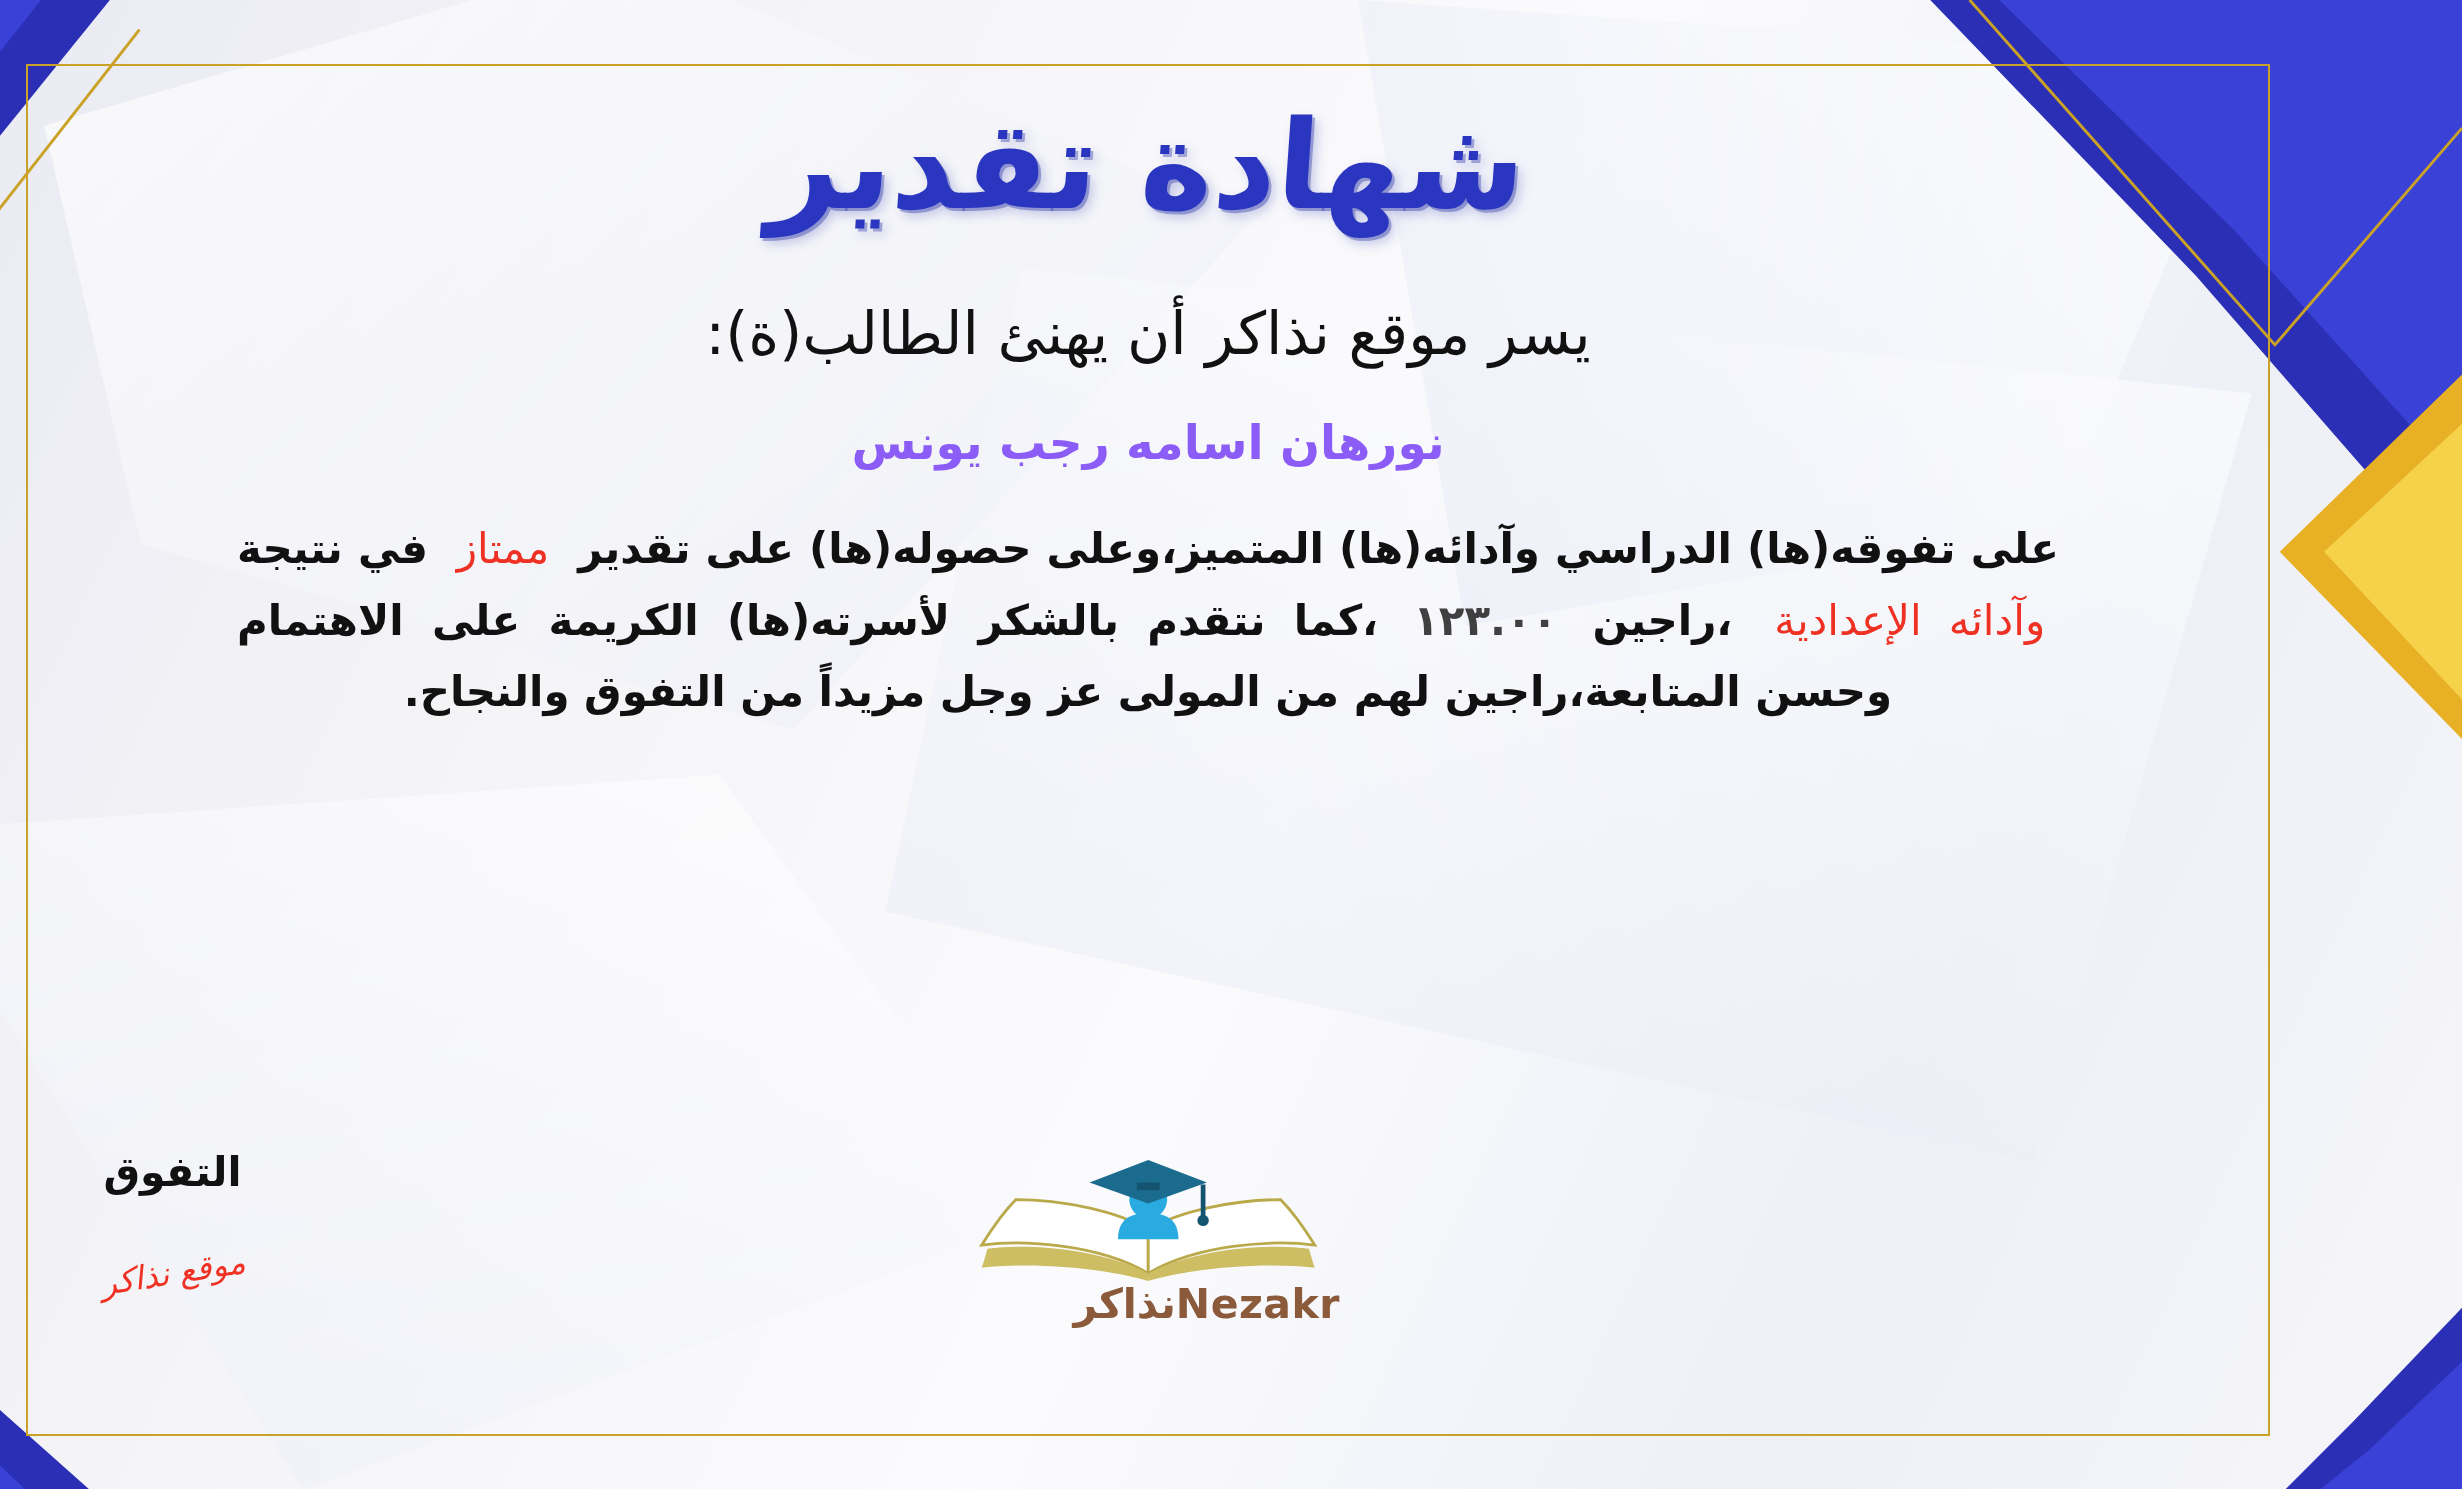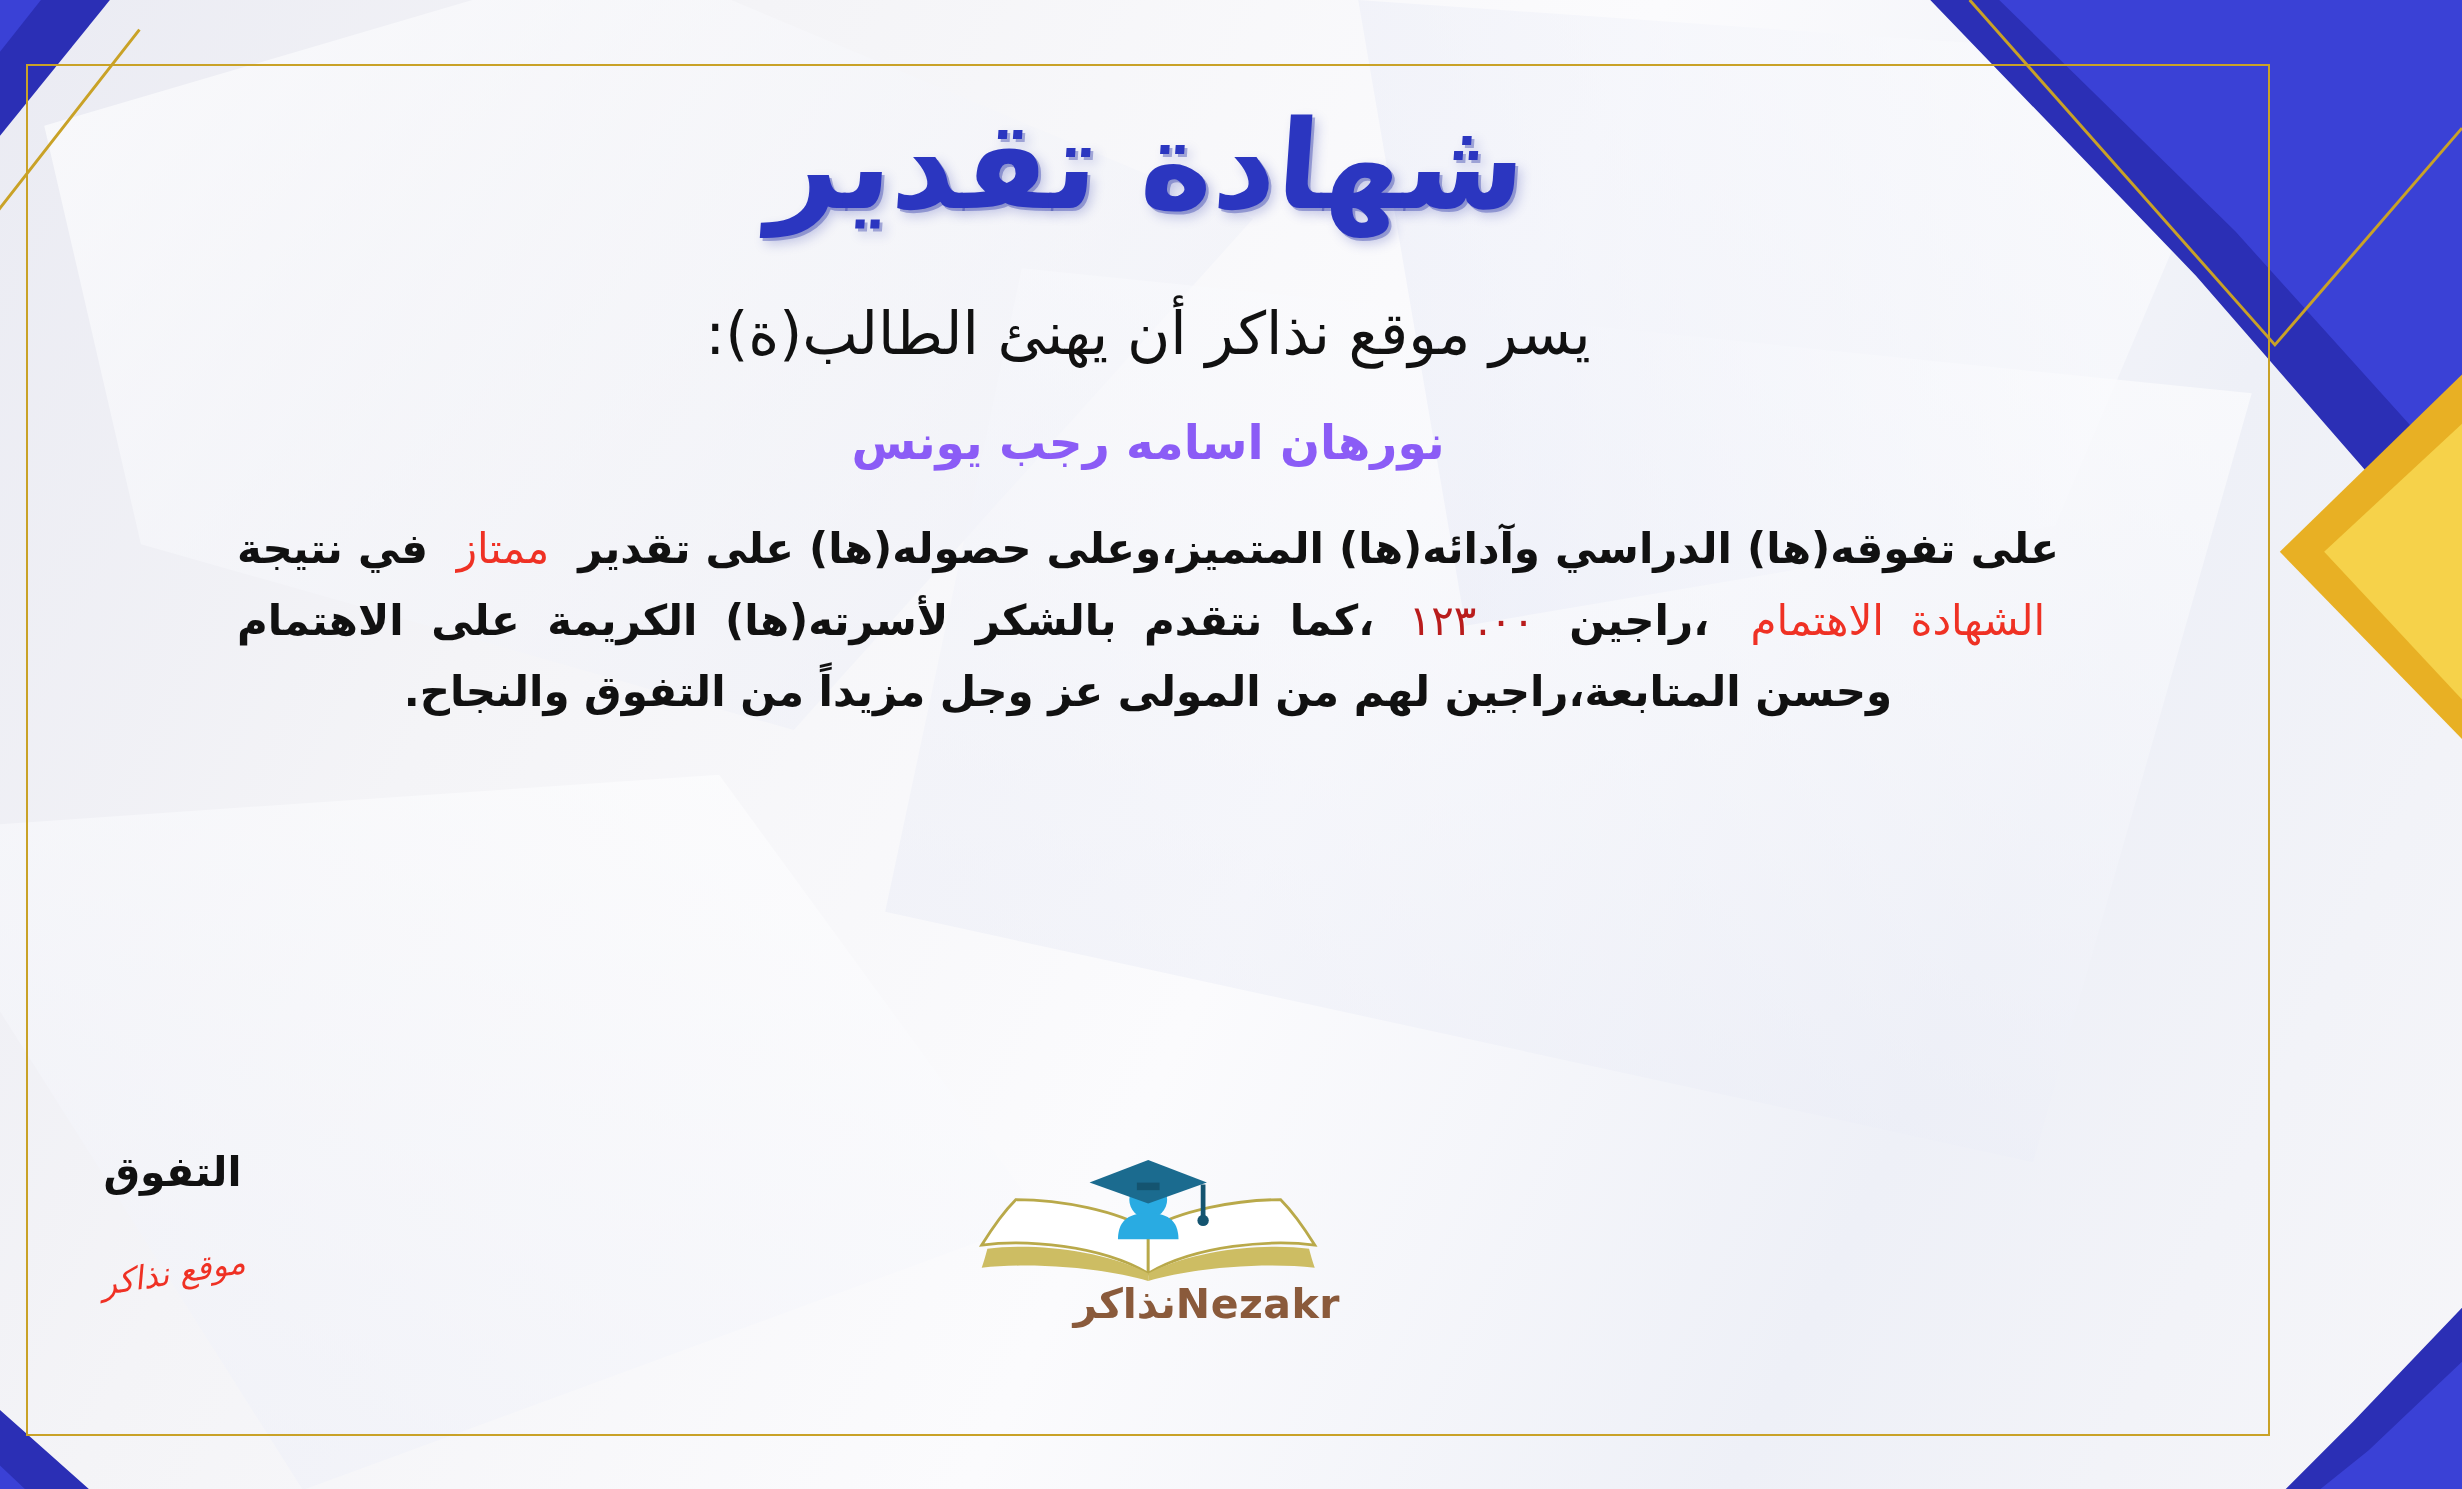--- a/index.html
+++ b/index.html
@@ -145,22 +145,22 @@
     text-align: justify;
     text-align-last: center;
     font-weight: 600;
   }
   .hl-red {
     color: #ef3124;
     font-weight: normal;
     padding: 0 13.8px;
   }
   .hl-red-num {
-    color: #b91c1c;
-    font-weight: normal;
+    color: #404040;
+    font-weight: bold;
     padding: 0 6.9px;
   }
 
   
   .footer {
     position: absolute;
     bottom: 86px;
     left: 0;
     right: 0;
     height: 256px;
@@ -255,21 +255,21 @@
     <div class="body-block">
 
       <div class="line-greeting">يسر موقع نذاكر أن يهنئ الطالب(ة):</div>
 
       <div class="student-name">نورهان اسامه رجب يونس</div>
 
       <div class="paragraph">
         <span>على تفوقه(ها) الدراسي وآدائه(ها) المتميز،وعلى حصوله(ها) على تقدير</span>
         <span class="hl-red">ممتاز</span>
         <span>في نتيجة</span>
-        <span class="hl-red">الشهادة الاهتمام</span>
+        <span class="hl-red">وآدائه الإعدادية</span>
         <span>،راجين</span>
         <span class="hl-red-num">١٢٣.٠٠</span>
         <span>،كما نتقدم بالشكر لأسرته(ها) الكريمة على الاهتمام وحسن المتابعة،راجين لهم من المولى عز وجل مزيداً من التفوق والنجاح.</span>
       </div>
 
     </div>
 
     <div class="footer">
 
       <div class="signature">

